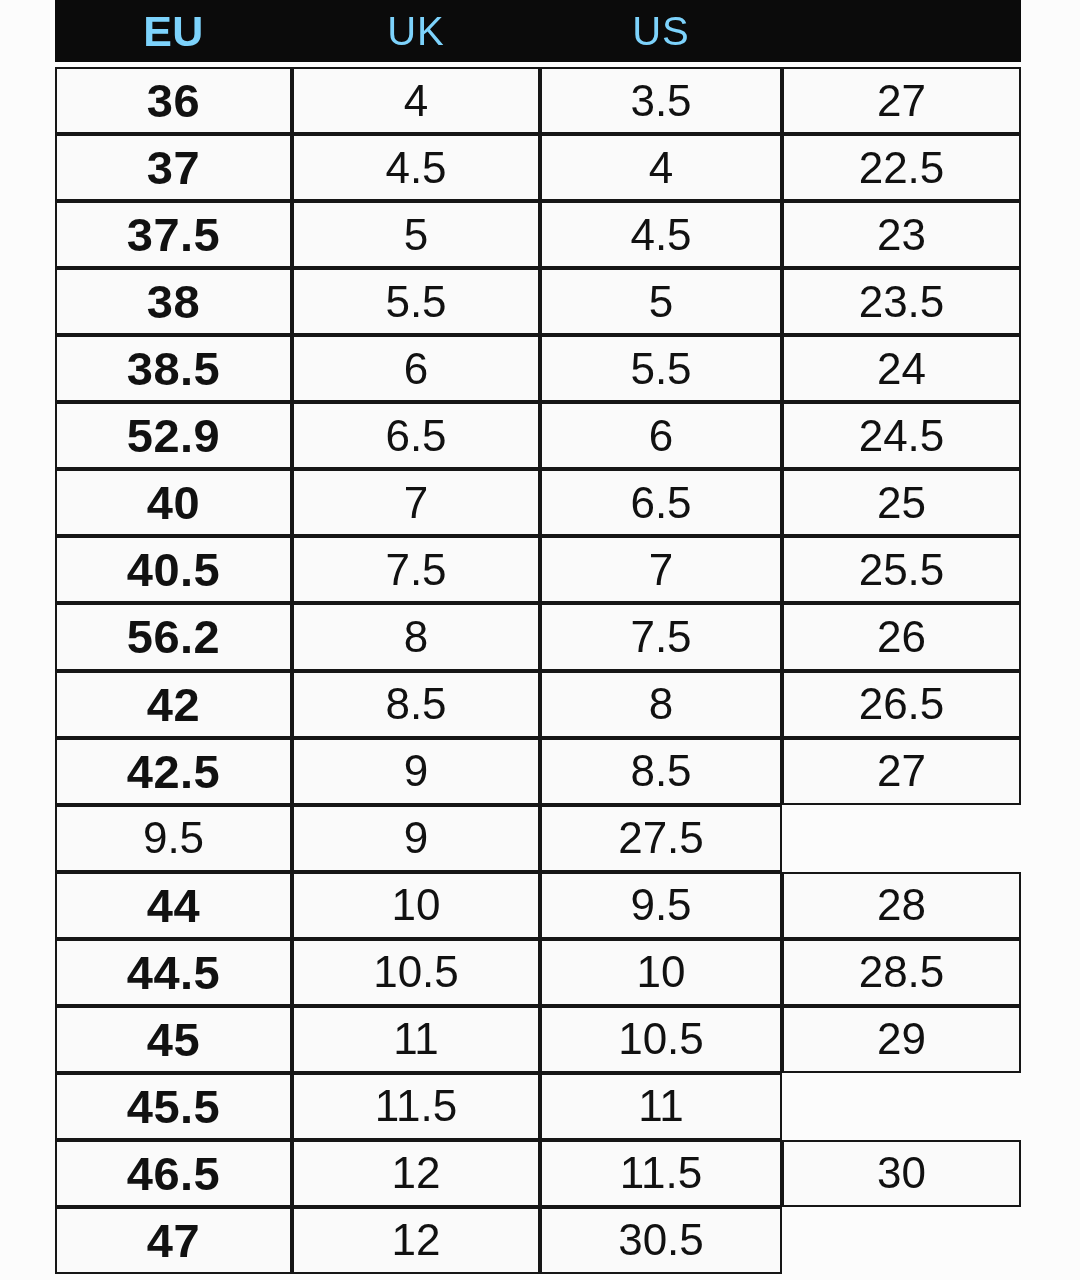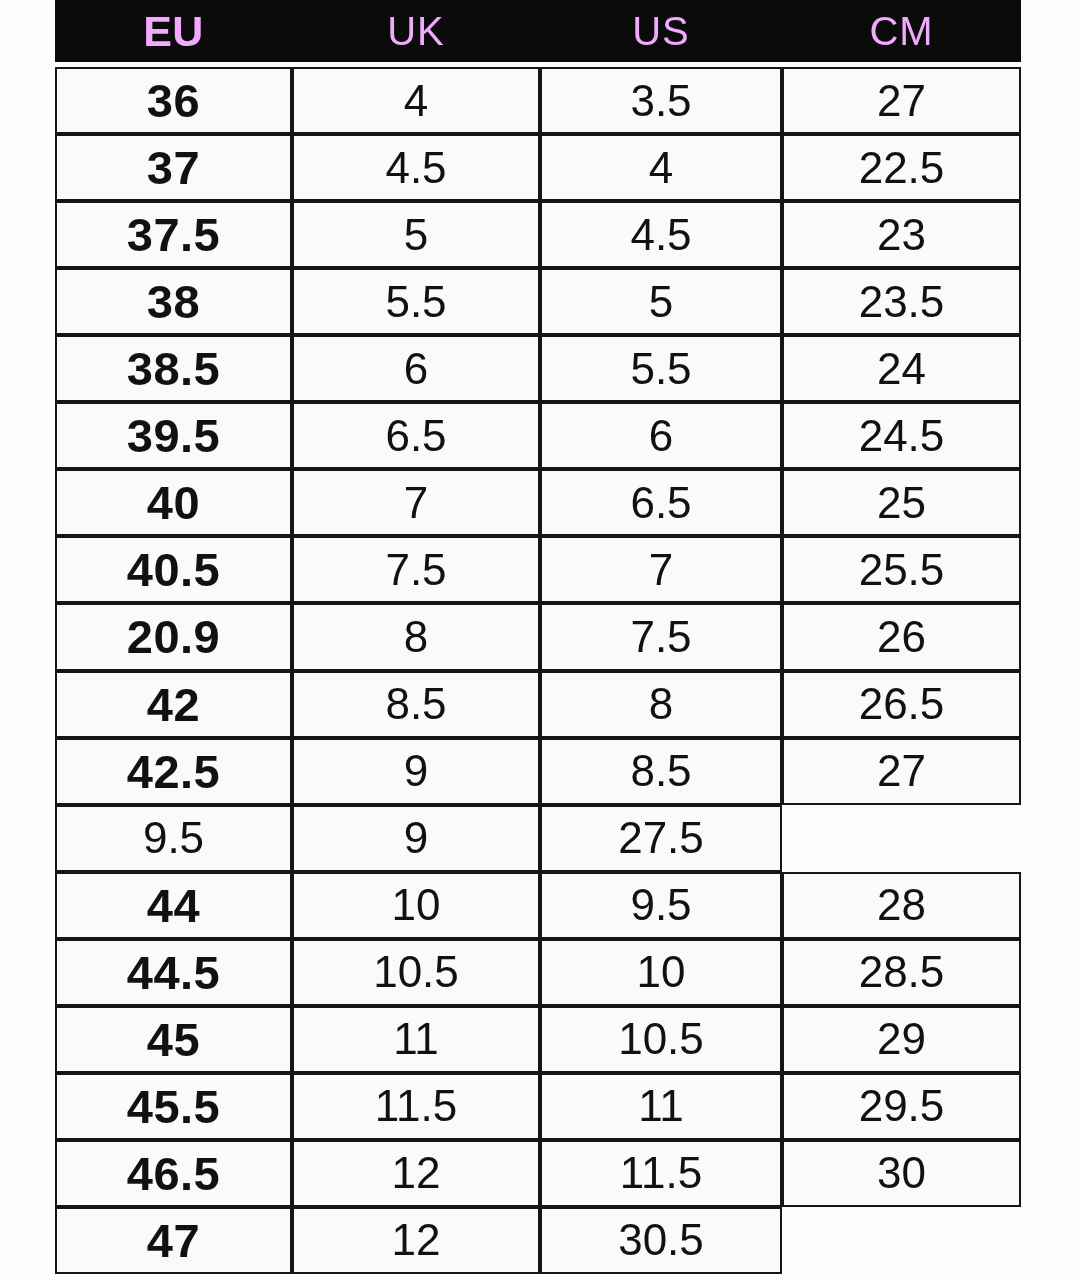--- a/index.html
+++ b/index.html
@@ -25,21 +25,21 @@
     display: grid;
     grid-template-columns: 237px 248px 242px 239px;
   }
   .thead {
     height: 62px;
     background: #0b0b0b;
     align-items: center;
   }
   .hcell {
     text-align: center;
-    color: #f0abfc;
+    color: #7dd3fc;
     font-size: 40px;
     font-weight: 400;
     letter-spacing: 1px;
   }
   .hcell.eu {
     font-weight: 800;
     font-size: 43px;
     letter-spacing: 0.5px;
   }
   .tbody {
@@ -71,21 +71,20 @@
   }
 </style>
 </head>
 <body>
 
 <div class="size-table">
   <div class="thead cols">
     <div class="hcell eu">EU</div>
     <div class="hcell">UK</div>
     <div class="hcell">US</div>
-    <div class="hcell">CM</div>
   </div>
   <div class="tbody">
   <div class="row cols">
     <div class="cell eu">36</div>
     <div class="cell">4</div>
     <div class="cell">3.5</div>
     <div class="cell">27</div>
   </div>
 
   <div class="row cols">
@@ -110,42 +109,42 @@
   </div>
 
   <div class="row cols">
     <div class="cell eu">38.5</div>
     <div class="cell">6</div>
     <div class="cell">5.5</div>
     <div class="cell">24</div>
   </div>
 
   <div class="row cols">
-    <div class="cell eu">39.5</div>
+    <div class="cell eu">52.9</div>
     <div class="cell">6.5</div>
     <div class="cell">6</div>
     <div class="cell">24.5</div>
   </div>
 
   <div class="row cols">
     <div class="cell eu">40</div>
     <div class="cell">7</div>
     <div class="cell">6.5</div>
     <div class="cell">25</div>
   </div>
 
   <div class="row cols">
     <div class="cell eu">40.5</div>
     <div class="cell">7.5</div>
     <div class="cell">7</div>
     <div class="cell">25.5</div>
   </div>
 
   <div class="row cols">
-    <div class="cell eu">20.9</div>
+    <div class="cell eu">56.2</div>
     <div class="cell">8</div>
     <div class="cell">7.5</div>
     <div class="cell">26</div>
   </div>
 
   <div class="row cols">
     <div class="cell eu">42</div>
     <div class="cell">8.5</div>
     <div class="cell">8</div>
     <div class="cell">26.5</div>
@@ -182,21 +181,20 @@
     <div class="cell eu">45</div>
     <div class="cell">11</div>
     <div class="cell">10.5</div>
     <div class="cell">29</div>
   </div>
 
   <div class="row cols">
     <div class="cell eu">45.5</div>
     <div class="cell">11.5</div>
     <div class="cell">11</div>
-    <div class="cell">29.5</div>
   </div>
 
   <div class="row cols">
     <div class="cell eu">46.5</div>
     <div class="cell">12</div>
     <div class="cell">11.5</div>
     <div class="cell">30</div>
   </div>
 
   <div class="row cols">

